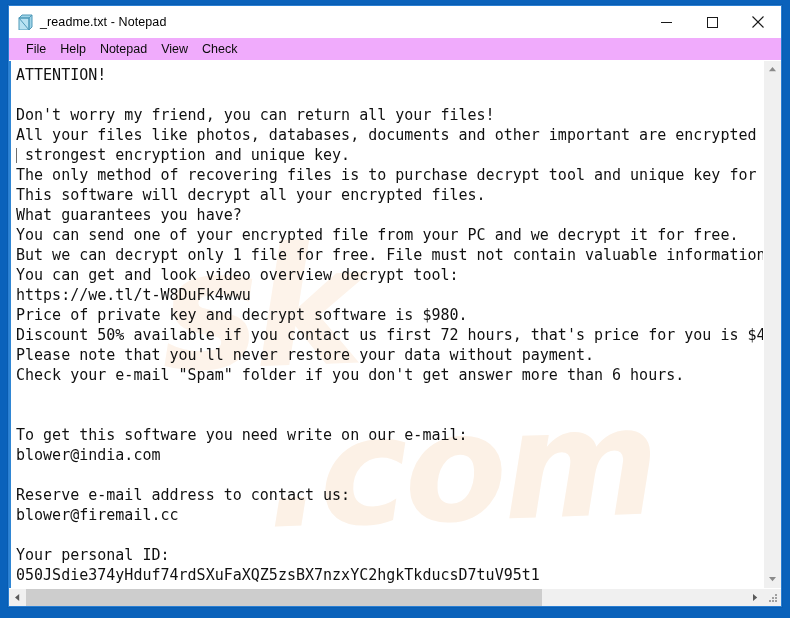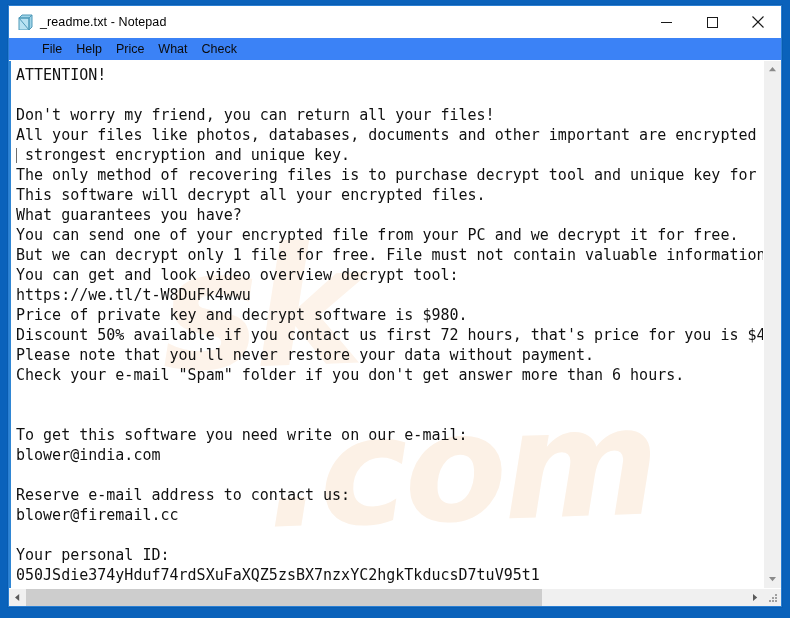--- a/index.html
+++ b/index.html
@@ -75,24 +75,24 @@
     display: flex;
     align-items: center;
     justify-content: center;
     cursor: default;
   }
 
   
   #menu-bar {
     height: 22px;
     min-height: 22px;
-    background: #3b82f6;
-    display: flex;
-    align-items: center;
-    padding-left: 26px;
+    background: #f0abfc;
+    display: flex;
+    align-items: center;
+    padding-left: 10px;
     user-select: none;
   }
   .menu-item {
     font-size: 12.5px;
     color: #0b0b0b;
     padding: 2px 7px 3px 7px;
     cursor: default;
     white-space: nowrap;
   }
 
@@ -292,22 +292,22 @@
             <line x1="11.5" y1="0.5" x2="0.5" y2="11.5" stroke="#1a1a1a" stroke-width="1.1"></line>
           </svg>
         </div>
 
       </div>
     </div>
 
     <div id="menu-bar">
       <div class="menu-item">File</div>
       <div class="menu-item">Help</div>
-      <div class="menu-item">Price</div>
-      <div class="menu-item">What</div>
+      <div class="menu-item">Notepad</div>
+      <div class="menu-item">View</div>
       <div class="menu-item">Check</div>
     </div>
 
     <div id="editor-area">
 
       <div id="editor-row">
 
         <div id="text-pane">
 
           <div id="watermark">

